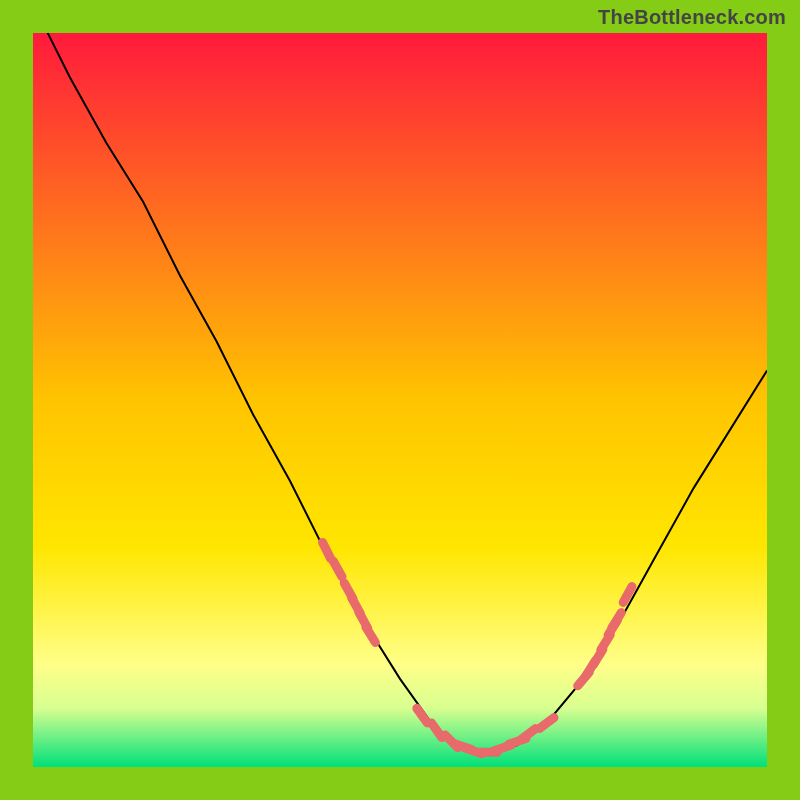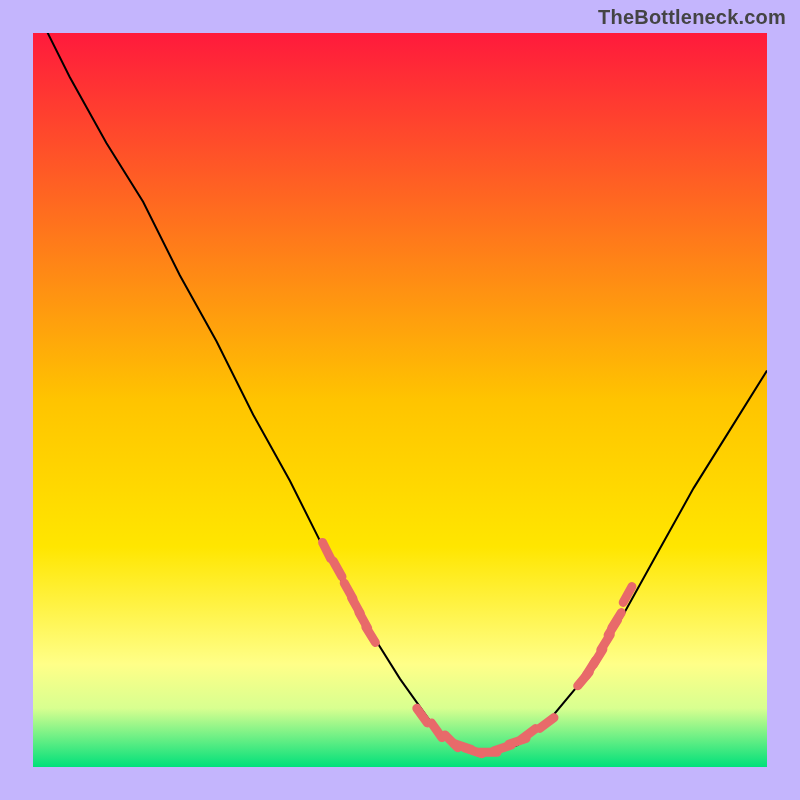--- a/index.html
+++ b/index.html
@@ -8,21 +8,21 @@
     width: 800px;
     height: 800px;
     background: #000;
     overflow: hidden;
     font-family: Arial, Helvetica, sans-serif;
   }
   .stage {
     position: relative;
     width: 800px;
     height: 800px;
-    background: #c4b5fd;
+    background: #84cc16;
   }
   .watermark {
     position: absolute;
     top: 6px;
     right: 14px;
     color: #444;
     font-size: 20px;
     font-weight: 600;
     letter-spacing: 0.2px;
     z-index: 50;

